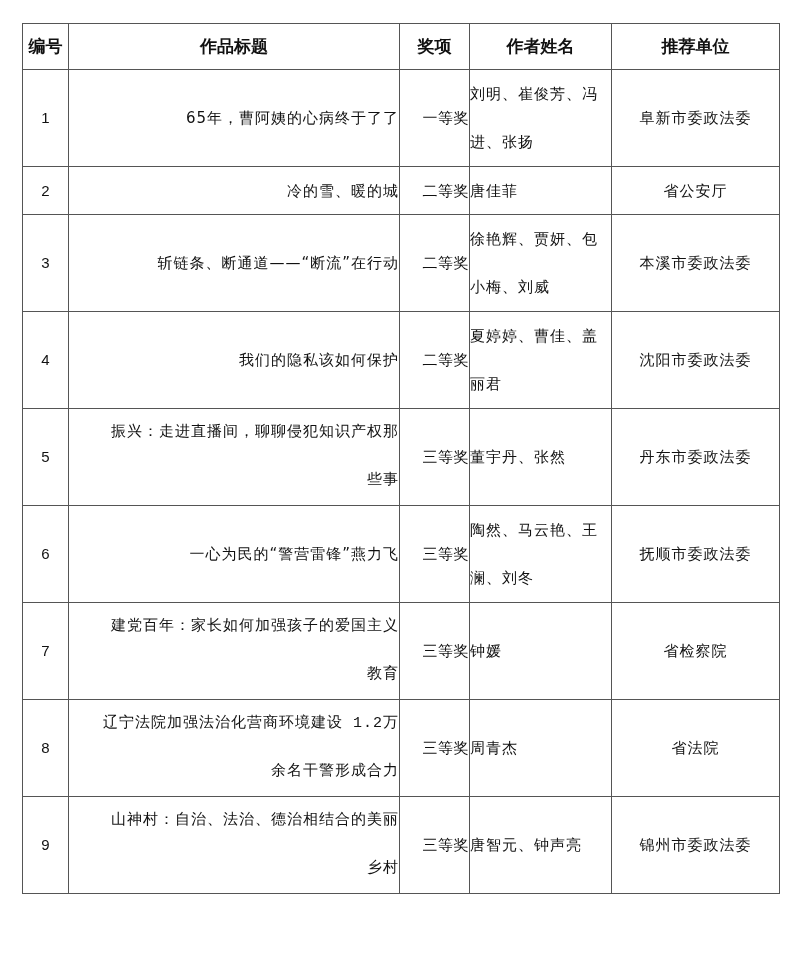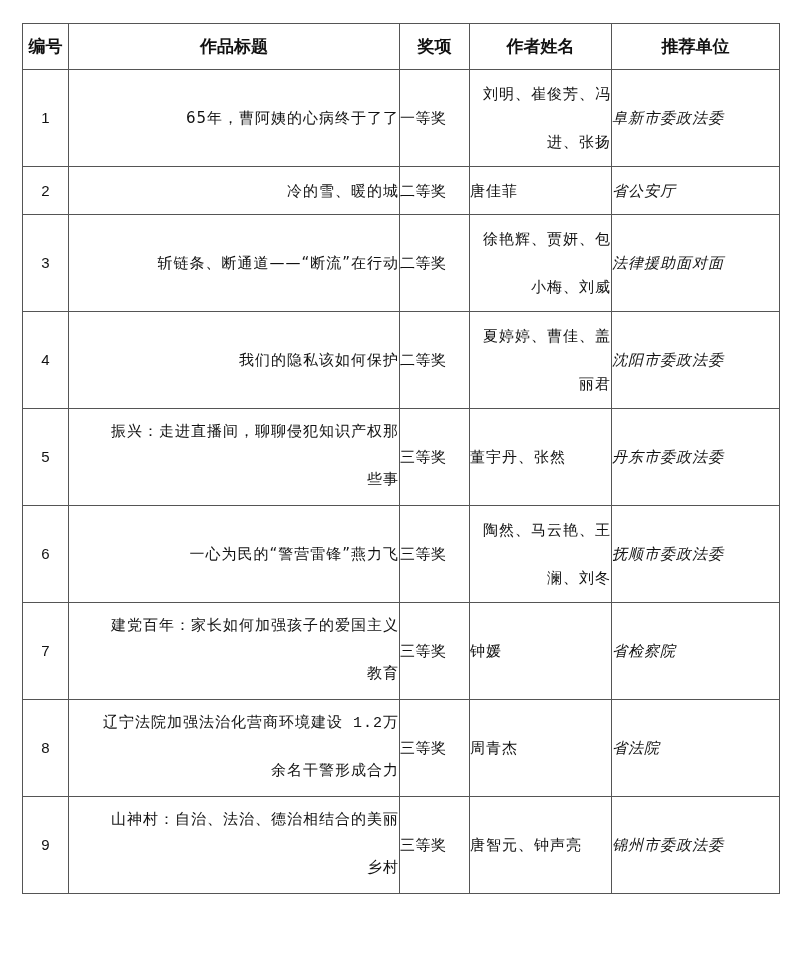--- a/index.html
+++ b/index.html
@@ -51,33 +51,32 @@
     }
     td.title {
       padding-left: 10px;
       padding-right: 8px;
       line-height: 48px;
       letter-spacing: 1px;
       text-align: right;
     }
     td.title.two .line { display: block; line-height: 48px; font-family: Liberation Mono, monospace; }
     td.award {
-      text-align: left;
+      text-align: right;
       letter-spacing: 0.5px;
     }
     td.author {
       padding-left: 8px;
       padding-right: 4px;
       letter-spacing: 1px;
     }
-    td.author .line { display: block; line-height: 48px; text-align: right; }
+    td.author .line { display: block; line-height: 48px; }
     td.unit {
-      text-align: left;
+      text-align: center;
       letter-spacing: 1px;
-      font-style: italic;
     }
   </style>
 </head>
 <body>
 
 <table class="awards">
   <colgroup>
     <col class="c-no">
       <col class="c-title">
       <col class="c-award">
@@ -112,21 +111,21 @@
       <td class="unit">省公安厅</td>
     </tr>
     <tr class="h2">
       <td class="no">3</td>
       <td class="title"><span class="line">斩链条、断通道——“断流”在行动</span></td>
       <td class="award">二等奖</td>
       <td class="author">
           <span class="line">徐艳辉、贾妍、包</span>
           <span class="line">小梅、刘威</span>
         </td>
-      <td class="unit">法律援助面对面</td>
+      <td class="unit">本溪市委政法委</td>
     </tr>
     <tr class="h2">
       <td class="no">4</td>
       <td class="title"><span class="line">我们的隐私该如何保护</span></td>
       <td class="award">二等奖</td>
       <td class="author">
           <span class="line">夏婷婷、曹佳、盖</span>
           <span class="line">丽君</span>
         </td>
       <td class="unit">沈阳市委政法委</td>

